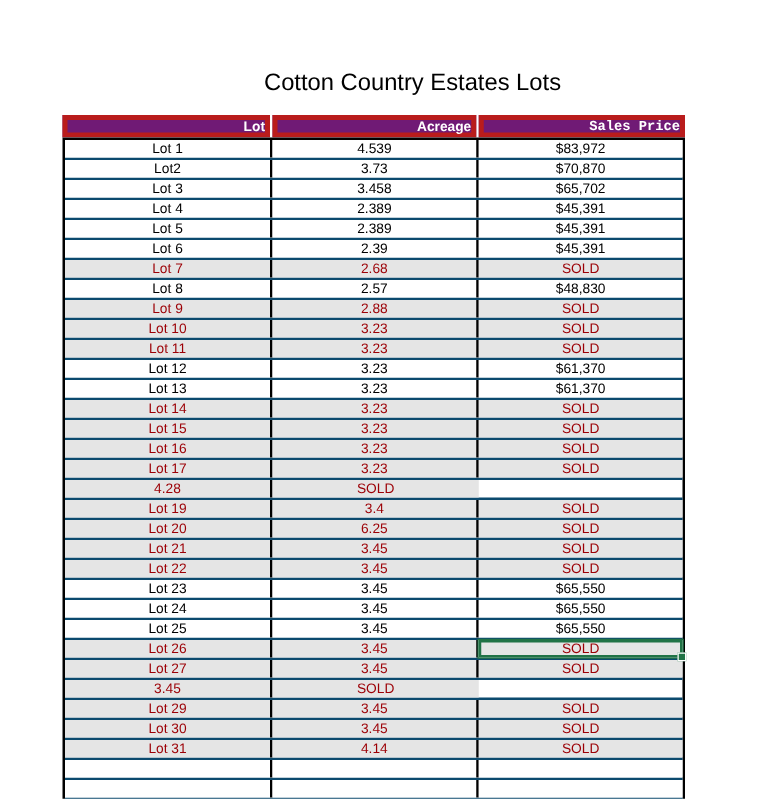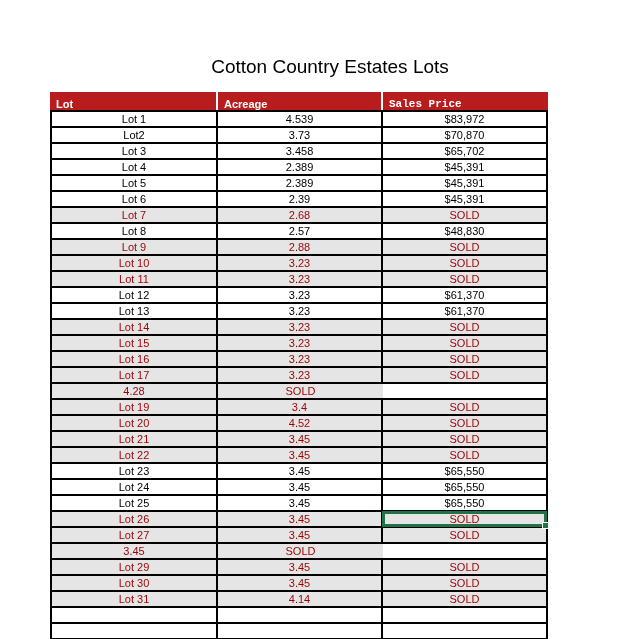--- a/index.html
+++ b/index.html
@@ -3,28 +3,28 @@
 <meta charset="utf-8">
 <style>
   * { margin:0; padding:0; }
   html,body { width:618px; height:639px; overflow:hidden; background:#fff;
     font-family:"Liberation Sans", sans-serif; }
   .sheet { position:relative; width:508px; height:639px; background:#fff;margin-top:40px; }
   .title { position:absolute; top:16px; left:50px; width:560px; text-align:center;
     font-size:19px; color:#000; }
   .theader { position:absolute; left:50px; top:52px; width:498px; height:18px;
     display:flex; gap:2px; }
-  .hcell { background:#b91c1c; border:6px solid #b91c1c; box-sizing:border-box;
-    color:#fff; font-weight:bold; font-size:11px; line-height:13px; text-align:left;
+  .hcell { background:#701a75; border:4px solid #b91c1c; box-sizing:border-box;
+    color:#fff; font-weight:bold; font-size:11px; line-height:13px; text-align:right;
     height:18px; }
   .hc0 { width:166px; } .hc1 { width:163px; } .hc2 { width:165px;font-family:Liberation Mono, monospace; }
   .tbody { position:absolute; left:50px; top:70px; width:498px;
     border:2px solid #000; box-sizing:border-box; background:#fff; }
   .trow { display:grid; grid-template-columns:166px 165px 163px; height:16px;
-    border-bottom:2px solid #000000; box-sizing:border-box; }
+    border-bottom:2px solid #0c4a6e; box-sizing:border-box; }
   .tcell { border-right:2px solid #000; box-sizing:border-box; text-align:center;
     font-size:11px; line-height:14px; color:#000; background:#fff; }
   .tcell.c2 { border-right:none; }
   .trow.sold .tcell { background:#e5e5e5; color:#9c0006; }
   .tcell.selected { position:relative; z-index:1;
     box-shadow: inset 0 0 0 2px #217346, 0 0 0 1px #217346; }
   .fill-handle { position:absolute; right:-3px; bottom:-3px; width:7px; height:7px;
     background:#217346; border:1px solid #fff; box-sizing:border-box; z-index:2; }
 </style>
 </head>
@@ -127,21 +127,21 @@
         <div class="tcell c1">4.28</div>
         <div class="tcell c2">SOLD</div>
       </div>
       <div class="trow sold">
         <div class="tcell c0">Lot 19</div>
         <div class="tcell c1">3.4</div>
         <div class="tcell c2">SOLD</div>
       </div>
       <div class="trow sold">
         <div class="tcell c0">Lot 20</div>
-        <div class="tcell c1">4.52</div>
+        <div class="tcell c1">6.25</div>
         <div class="tcell c2">SOLD</div>
       </div>
       <div class="trow sold">
         <div class="tcell c0">Lot 21</div>
         <div class="tcell c1">3.45</div>
         <div class="tcell c2">SOLD</div>
       </div>
       <div class="trow sold">
         <div class="tcell c0">Lot 22</div>
         <div class="tcell c1">3.45</div>

